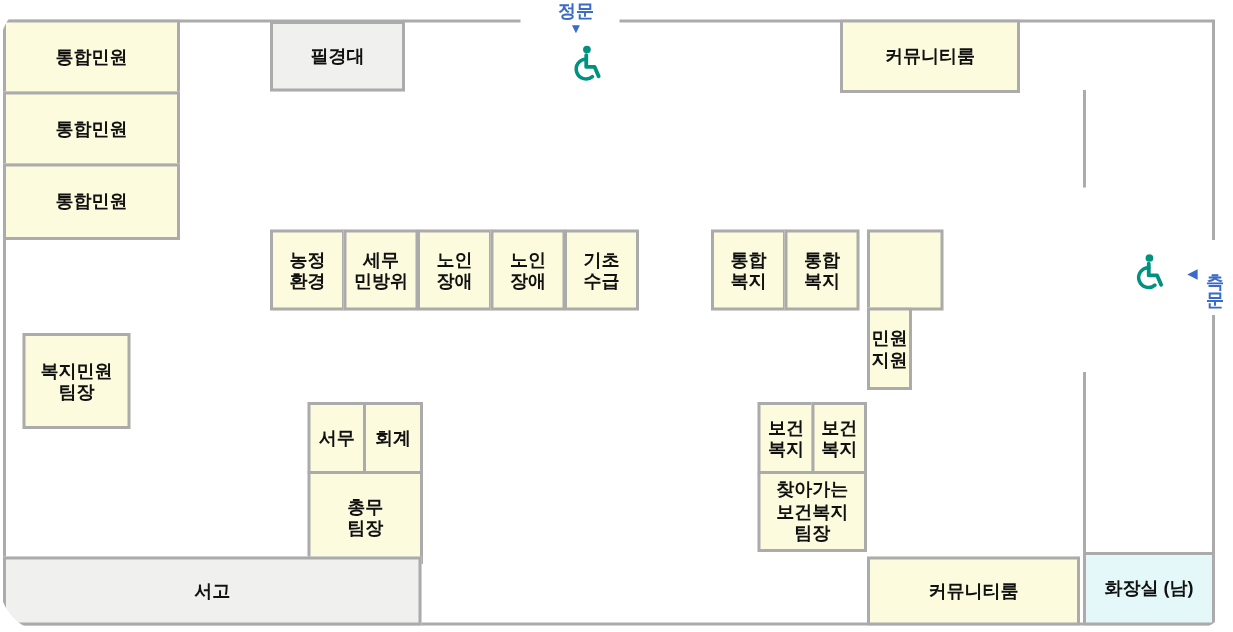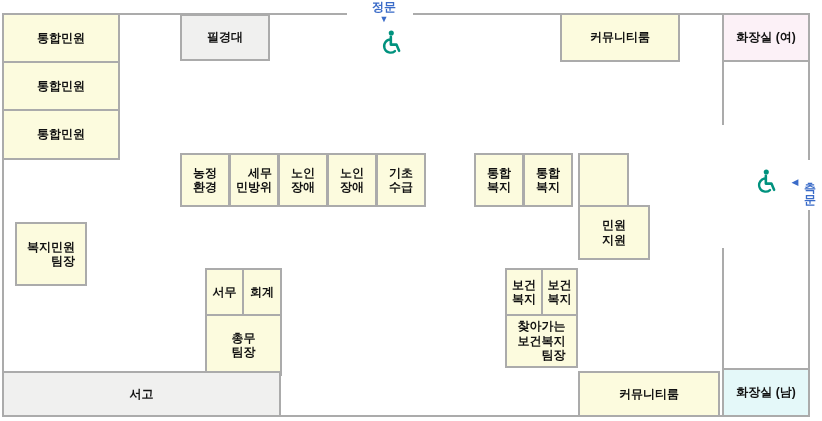--- a/index.html
+++ b/index.html
@@ -3,28 +3,29 @@
 <meta charset="utf-8">
 <style>
   :root{
     --room-yellow:#fcfbde; --room-gray:#f0f0ef; --room-pink:#fcf1f7; --room-cyan:#e4f8f9;
     --wall-gray:#ababab; --gate-blue:#3a6bc8; --accessible-teal:#00927e; --label-text:#111111;
   }
   html,body{margin:0;padding:0;background:#ffffff;}
   .plan{
     position:relative; width:822px; height:421px; background:#ffffff; overflow:hidden;
     font-family:"Liberation Sans","DejaVu Sans",sans-serif;
+    border-radius:31px;
   }
   .room{
     position:absolute; box-sizing:border-box; border:2px solid var(--wall-gray);
     display:flex; align-items:center; justify-content:center; text-align:center;
     font-size:12px; font-weight:700; color:var(--label-text); line-height:1.2;
     white-space:pre-line;
   }
-  .room.yellow{background:var(--room-yellow);text-align:right;}
+  .room.yellow{background:var(--room-yellow);}
   .room.gray{background:var(--room-gray);}
   .room.pink{background:var(--room-pink);}
   .room.cyan{background:var(--room-cyan);}
   .wall{position:absolute; background:var(--wall-gray);}
   .gate-label{
     position:absolute; color:var(--gate-blue); font-size:12px; font-weight:700; text-align:center;
   }
   .gate-arrow{
     position:absolute; color:var(--gate-blue); font-size:9px; text-align:center; line-height:1;
   }
@@ -66,38 +67,37 @@
       <path d="M13.2 9.4 A 5.9 5.9 0 1 0 16.9 19.8" stroke="currentColor" stroke-width="2.1" stroke-linecap="round"></path>
     </svg>
   </div>
 
   <div class="room yellow" style="left:2px;top:13px;width:118px;height:50px">통합민원</div>
   <div class="room yellow" style="left:2px;top:61px;width:118px;height:50px">통합민원</div>
   <div class="room yellow" style="left:2px;top:109px;width:118px;height:51px">통합민원</div>
 
   <div class="room gray" style="left:180px;top:14px;width:90px;height:47px">필경대</div>
   <div class="room yellow" style="left:560px;top:13px;width:120px;height:49px">커뮤니티룸</div>
-  <div class="room pink" style="left:722px;top:13px;width:88px;height:49px">화장실 (여)</div>
 
   <div class="room yellow" style="left:180px;top:153px;width:50px;height:54px">농정
 환경</div>
   <div class="room yellow" style="left:229px;top:153px;width:50px;height:54px">세무
 민방위</div>
   <div class="room yellow" style="left:278px;top:153px;width:50px;height:54px">노인
 장애</div>
   <div class="room yellow" style="left:327px;top:153px;width:50px;height:54px">노인
 장애</div>
   <div class="room yellow" style="left:376px;top:153px;width:50px;height:54px">기초
 수급</div>
   <div class="room yellow" style="left:474px;top:153px;width:50px;height:54px">통합
 복지</div>
   <div class="room yellow" style="left:523px;top:153px;width:50px;height:54px">통합
 복지</div>
   <div class="room yellow" style="left:578px;top:153px;width:51px;height:54px"></div>
-  <div class="room yellow" style="left:578px;top:205px;width:72px;height:55px">민원
+  <div class="room yellow" style="left:578px;top:205px;width:30px;height:55px">민원
 지원</div>
 
   <div class="room yellow" style="left:15px;top:222px;width:72px;height:64px">복지민원
 팀장</div>
 
   <div class="room yellow" style="left:205px;top:268px;width:39px;height:48px">서무</div>
   <div class="room yellow" style="left:242px;top:268px;width:40px;height:48px">회계</div>
   <div class="room yellow" style="left:205px;top:314px;width:77px;height:62px">총무
 팀장</div>
 

